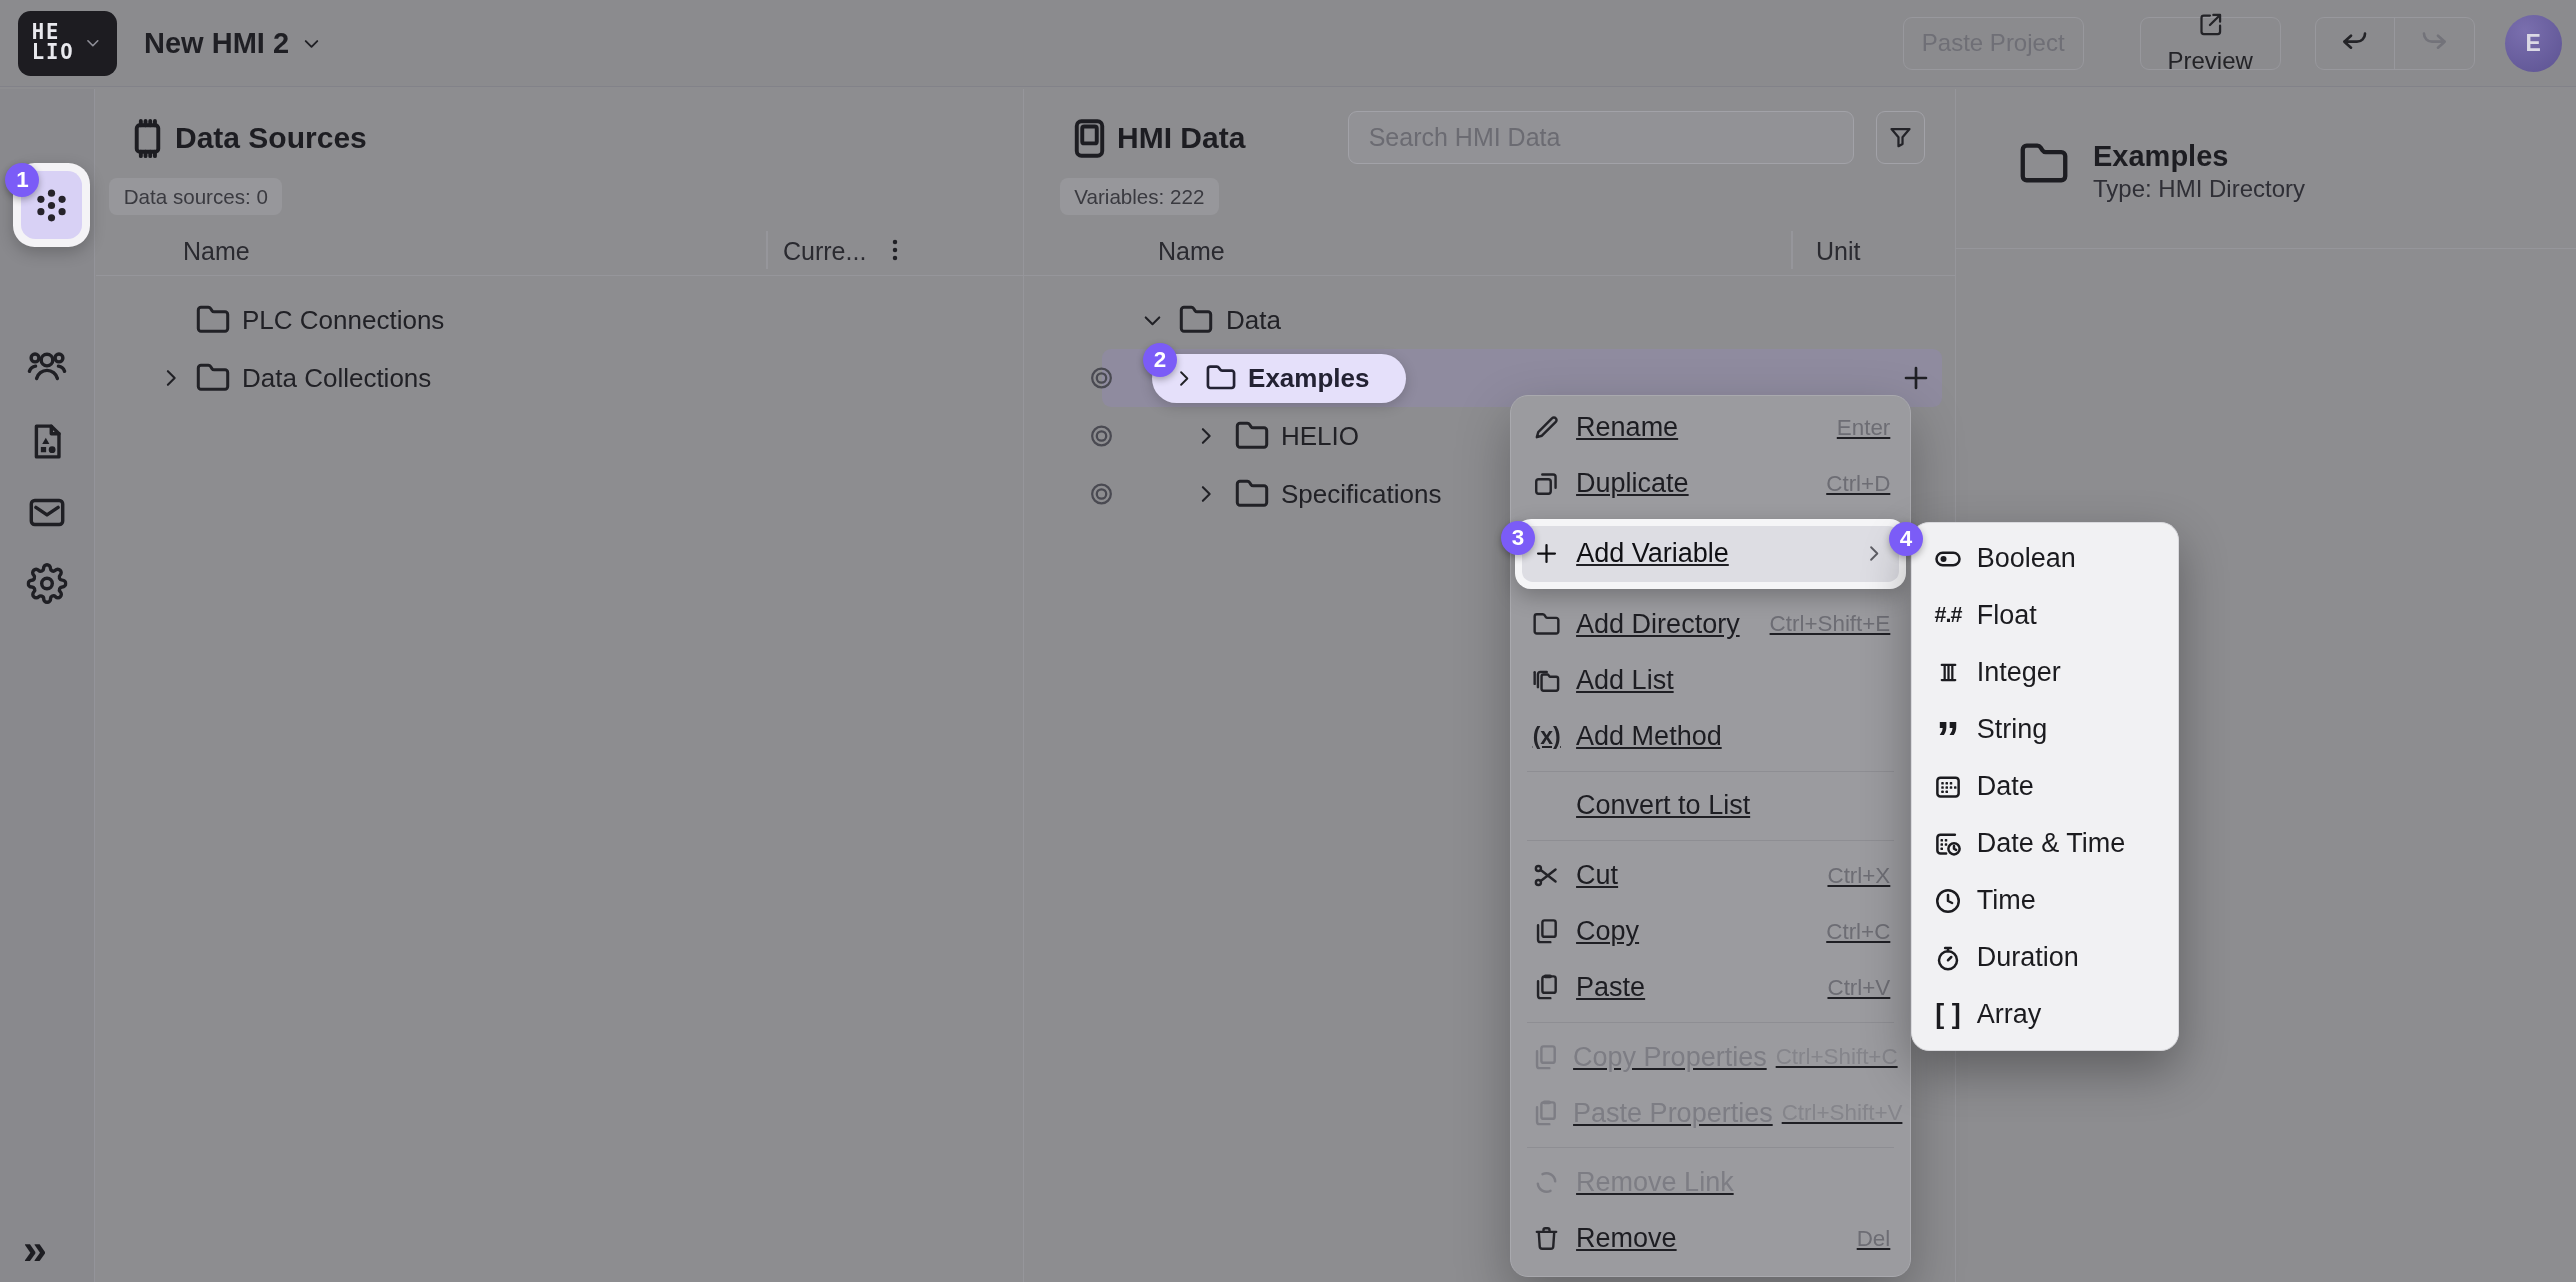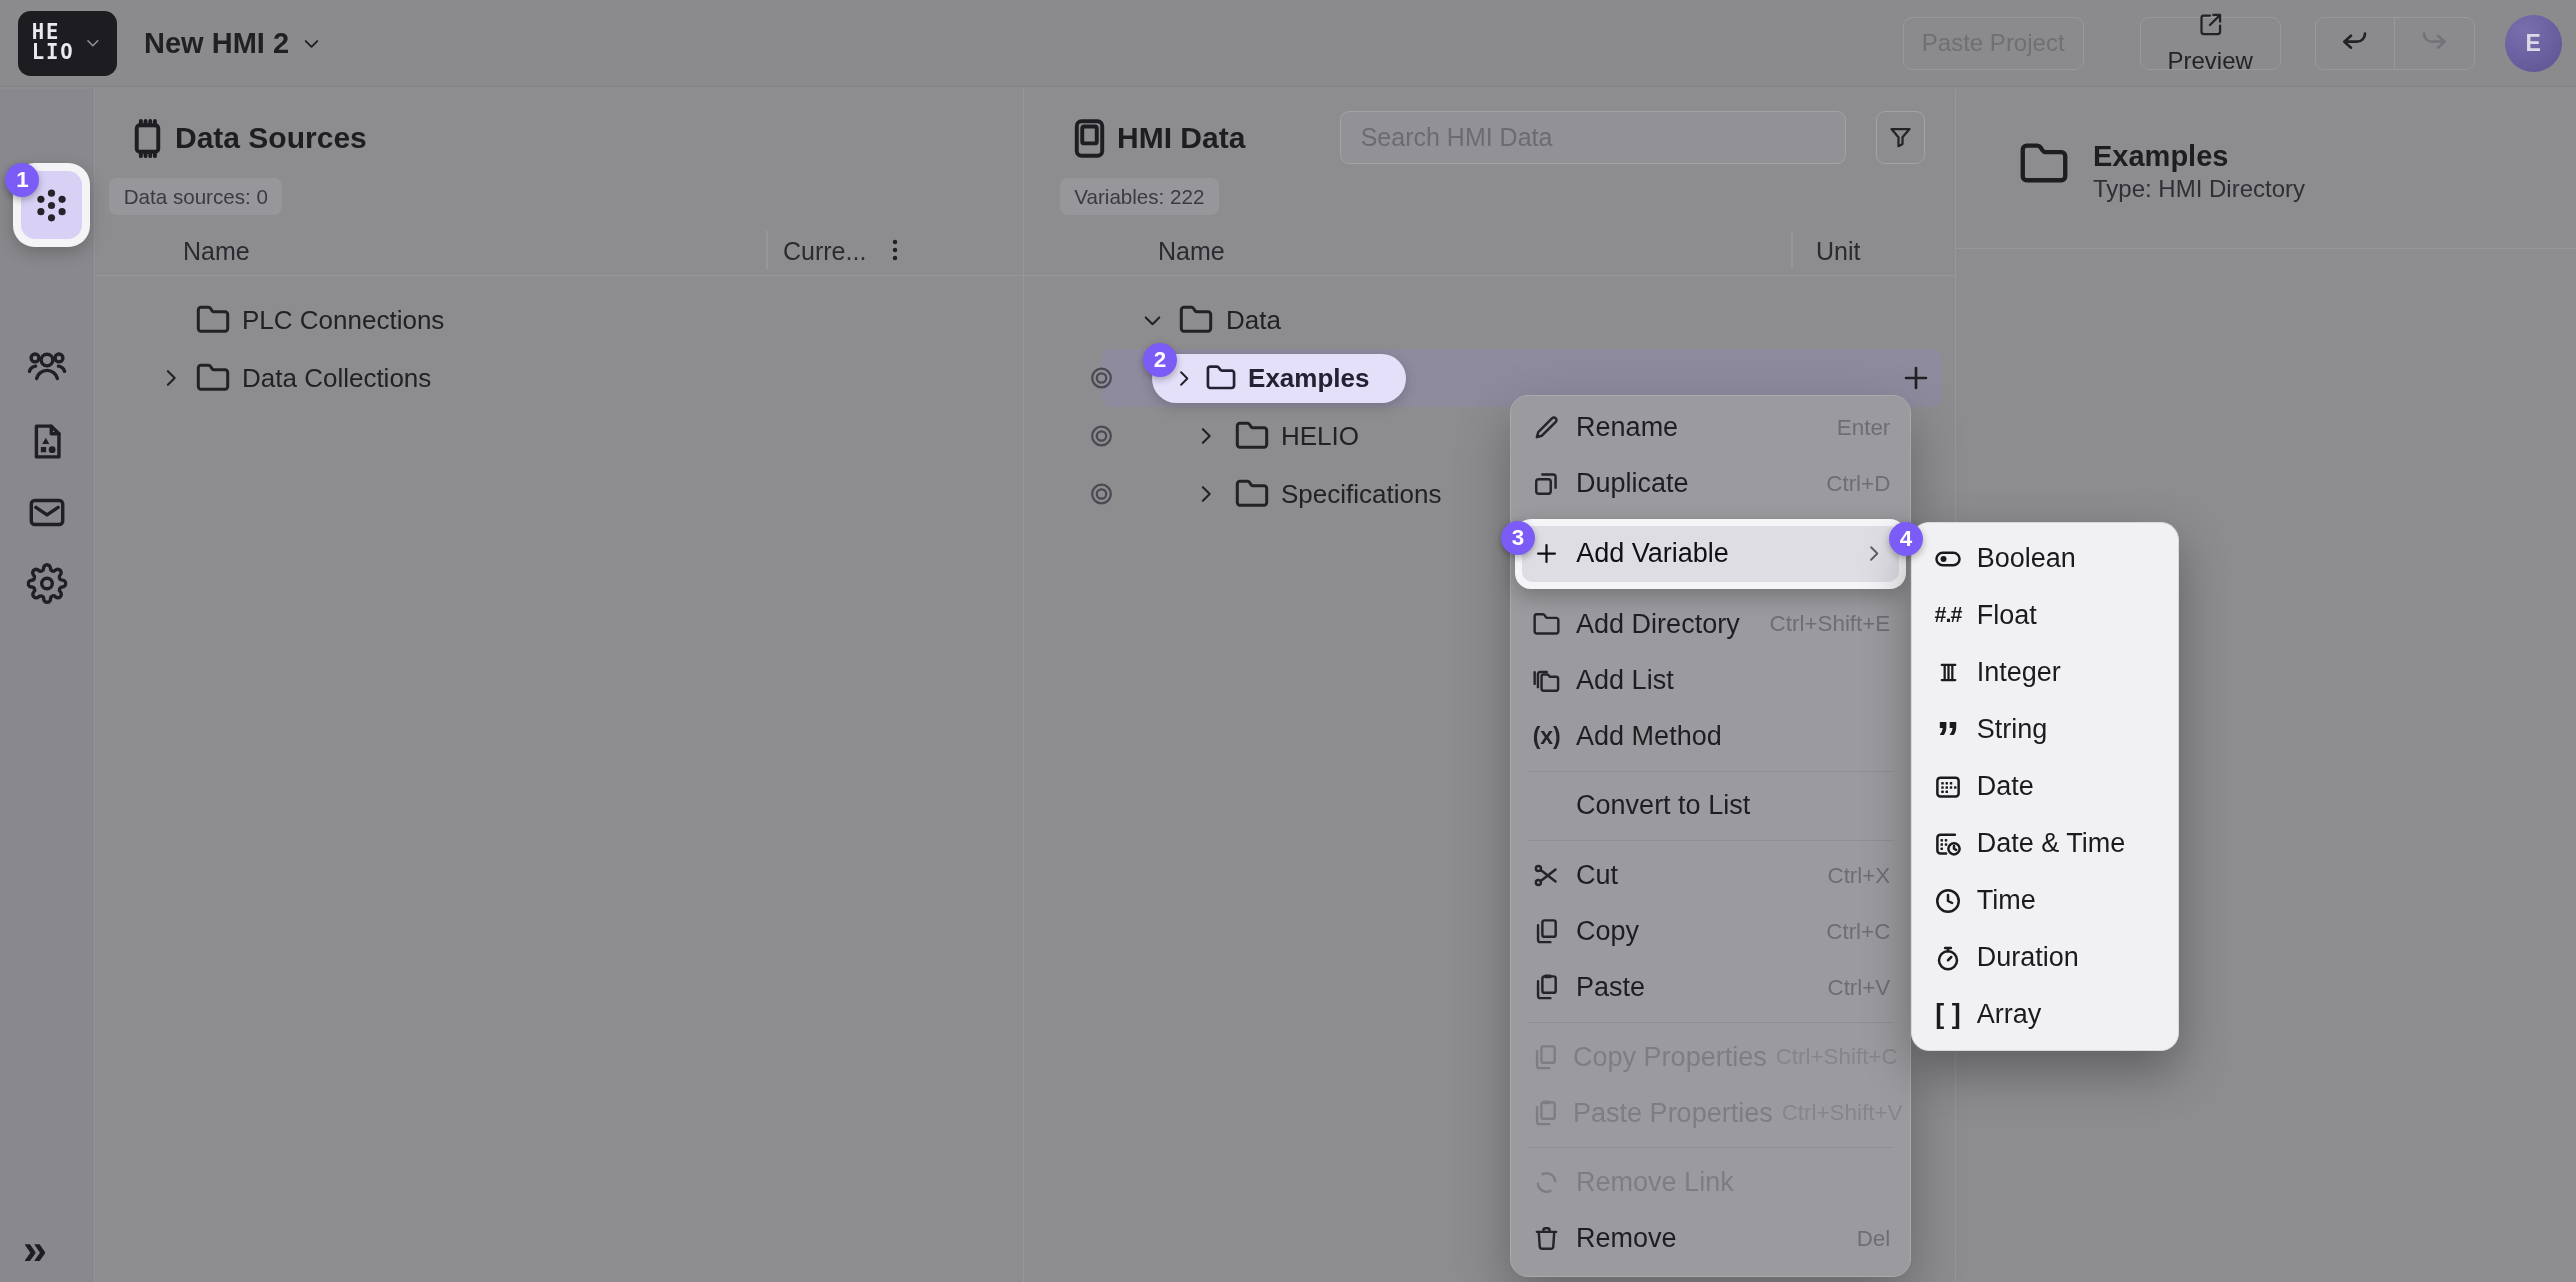--- a/index.html
+++ b/index.html
@@ -51,21 +51,21 @@
   .col-div{position:absolute;top:5.4px;height:38px;width:1.8px;background:#96969b;}
   .rows{position:absolute;left:0;right:0;top:202px;}
   .trow{position:relative;height:58px;}
   .trow .el{position:absolute;top:50%;transform:translateY(-50%);margin-left:28px;}
   .tlabel{font-size:26px;color:#212126;white-space:nowrap;}
   .chev{color:#212126}
   .fold{color:#212126}
   .radio{color:#4a4a52}
 
   
-  .hmi-search{position:absolute;top:22.4px;right:30px;display:flex;gap:30px;}
+  .hmi-search{position:absolute;top:22.4px;right:30px;display:flex;gap:22px;}
   .search-input{width:506px;height:53px;box-sizing:border-box;background:#929296;border:1.8px solid #a2a2a8;
                 border-radius:9px;font-size:25px;color:#2a2a2e;padding:0 19.7px;font-family:"Liberation Sans",sans-serif;outline:none;}
   .search-input::placeholder{color:#6b6b72;}
   .filter-btn{width:49px;height:53px;box-sizing:border-box;border:1.8px solid #a2a2a8;border-radius:9px;
               display:flex;align-items:center;justify-content:center;color:#232328;cursor:pointer;}
 
   
   .sel-bg{position:absolute;left:78px;right:13.4px;top:0;bottom:0;background:#8f8b9f;border-radius:9px;}
   .pill{position:absolute;left:128px;top:4.5px;width:254px;height:49px;background:#e5e0fa;border-radius:25px;
         display:flex;align-items:center;gap:10.7px;padding-left:19.7px;box-sizing:border-box;
@@ -76,21 +76,21 @@
   
   .inspector{position:absolute;left:1956px;right:0;top:89px;bottom:0;}
   .insp-head{position:absolute;left:62px;top:49px;display:flex;gap:23px;color:#1d1d22;}
   .insp-title{font-size:29px;font-weight:800;color:#1d1d22;line-height:36px;}
   .insp-sub{font-size:24px;color:#2f2f36;line-height:30px;}
   .insp-div{position:absolute;left:0;right:0;top:159px;border-bottom:1.8px solid #96969b;}
 
   
   .menu{position:absolute;left:1510px;top:395px;width:401px;height:882px;background:#9b9b9f;border:0.9px solid #a9a9ae;
         border-radius:18px;box-sizing:border-box;padding:3.6px 0;box-shadow:0 21.5px 54px rgba(0,0,0,.28);z-index:30;}
-  .mi{height:56px;display:flex;align-items:center;padding:0 19.7px;cursor:pointer;}
+  .mi{height:56px;display:flex;align-items:center;padding:0 19.7px;cursor:pointer;text-decoration:underline;}
   .mi .ic{width:32px;margin-right:13.4px;display:flex;justify-content:center;color:#232328;}
   .mi .lbl{flex:1;font-size:27px;color:#1d1d22;white-space:nowrap;}
   .mi .sc{font-size:22.4px;color:#6d6d74;margin-left:9px;white-space:nowrap;}
   .mi.disabled .lbl,.mi.disabled .ic{color:#7d7d84;}
   .mi.disabled .sc{color:#85858b;}
   .msep{border-top:1.8px solid #8e8e93;margin:6.3px 16px;}
   .spot{margin:7.2px 3.6px;background:#f5f5f7;border-radius:16px;padding:7.2px;box-shadow:0 7.2px 21.5px rgba(0,0,0,.25);}
   .spot .mi{background:#dddde3;border-radius:10.7px;height:56px;padding:0 14.3px 0 9px;}
   .spot .mi .lbl{color:#101014;font-weight:500;}
   .spot .mi .ic{color:#101014;}

